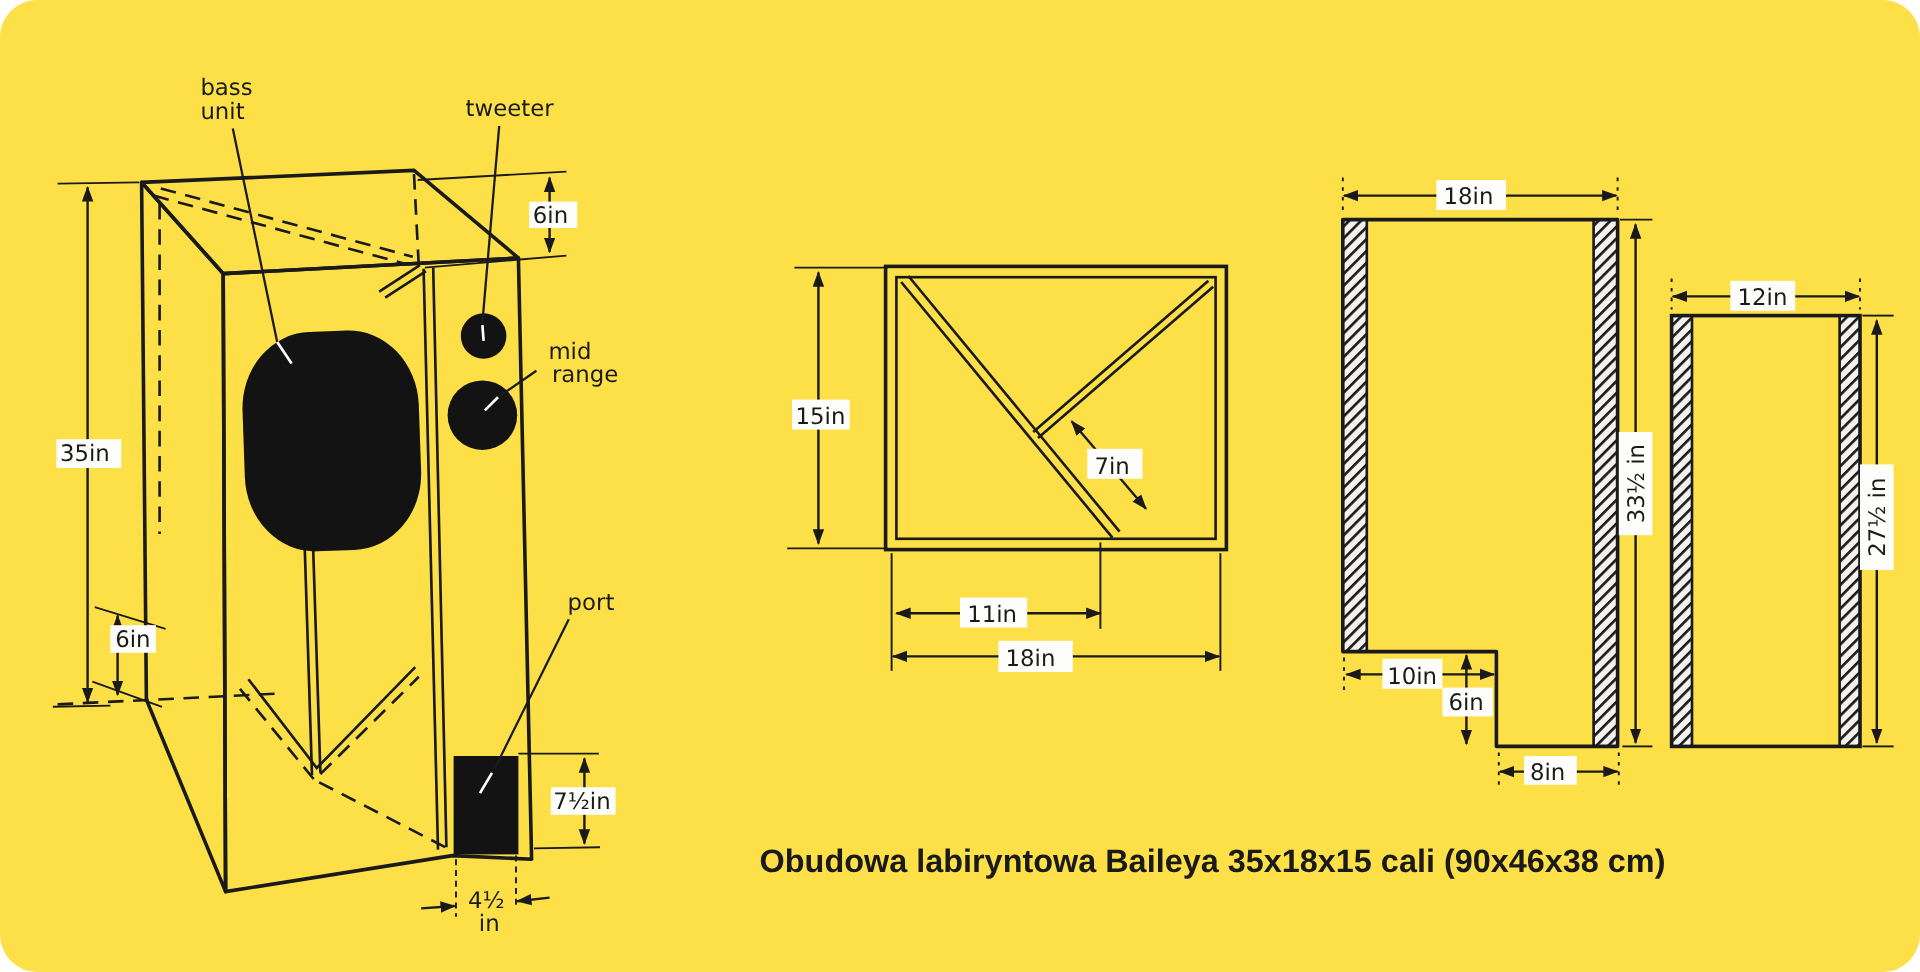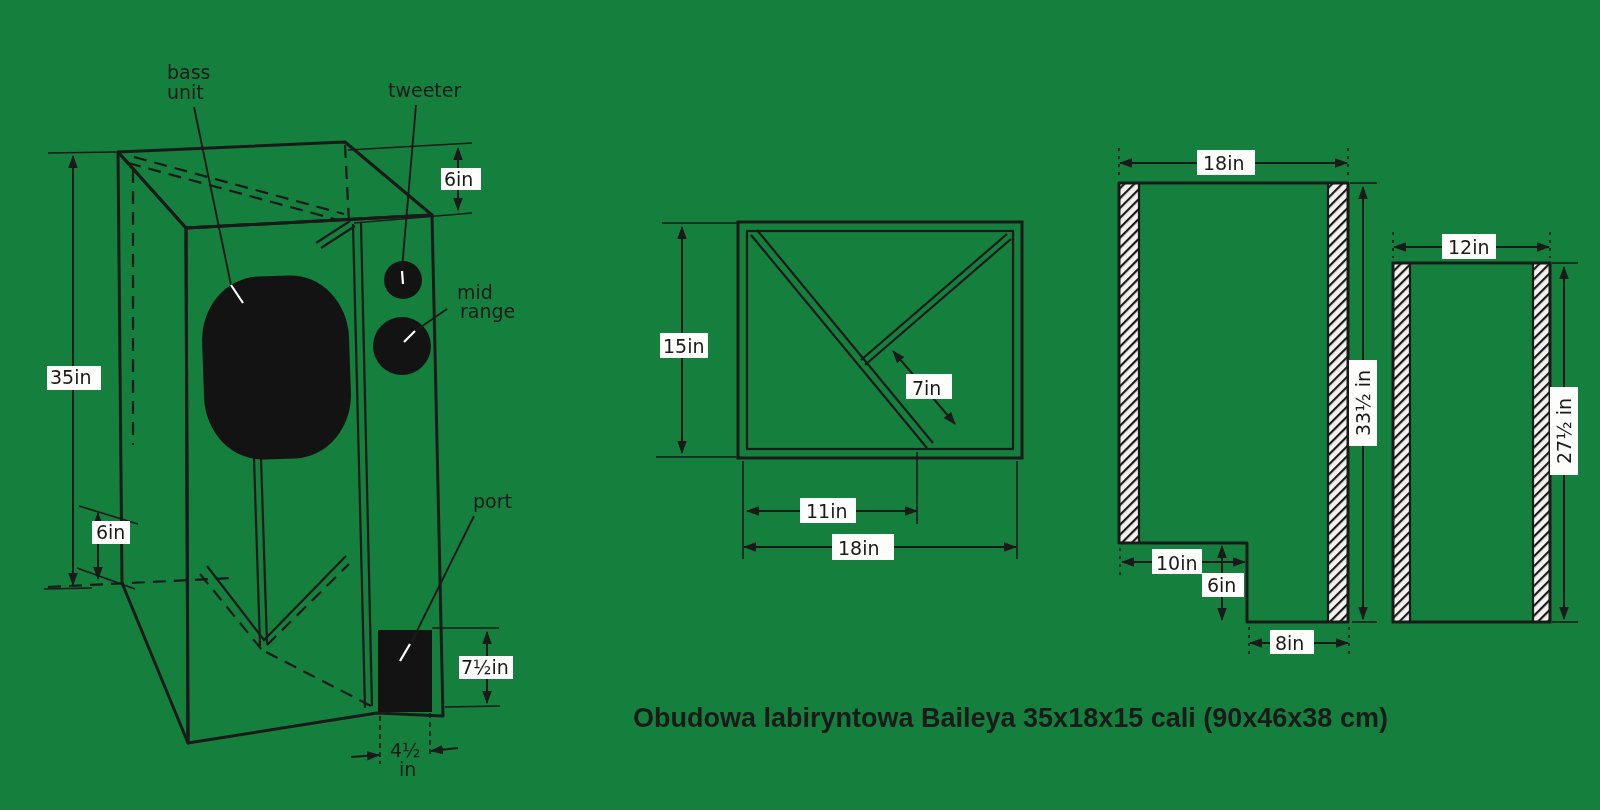--- a/index.html
+++ b/index.html
@@ -1,17 +1,17 @@
 <!DOCTYPE html>
 <html><head>
 <meta charset="utf-8">
 <style>
   html,body{margin:0;padding:0;background:#ffffff;}
-  .stage{position:relative;width:1600px;height:810px;background:#15803d;overflow:hidden;
-         font-family:"DejaVu Sans",sans-serif;}
+  .stage{position:relative;width:1600px;height:810px;background:#fde047;overflow:hidden;
+         font-family:"DejaVu Sans",sans-serif;border-radius:31px;}
   svg{position:absolute;left:0;top:0;}
   text{fill:#1a1a1a;font-family:"DejaVu Sans",sans-serif;font-size:19px;}
   .cap{font-family:"Liberation Sans",sans-serif;font-weight:bold;font-size:27px;}
   .ink{stroke:#1a1a1a;fill:none;}
   .w3{stroke-width:3;}
   .w2{stroke-width:2.2;}
   .w15{stroke-width:1.6;}
   .dash{stroke-dasharray:13 8;}
   .dot{stroke-dasharray:3 5;}
   .dim{stroke:#1a1a1a;stroke-width:2;fill:none;}

